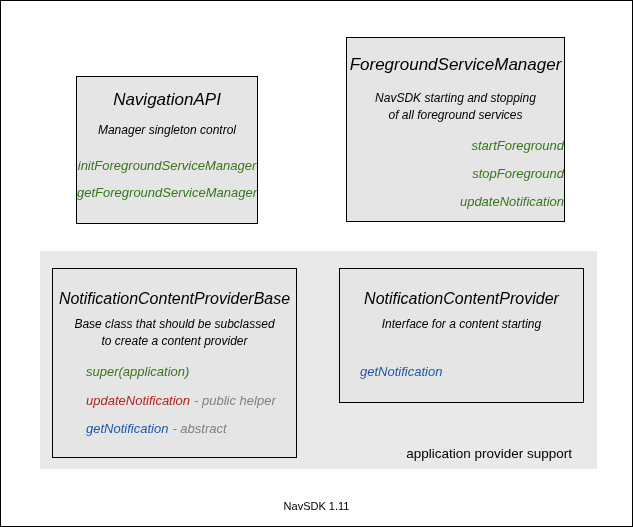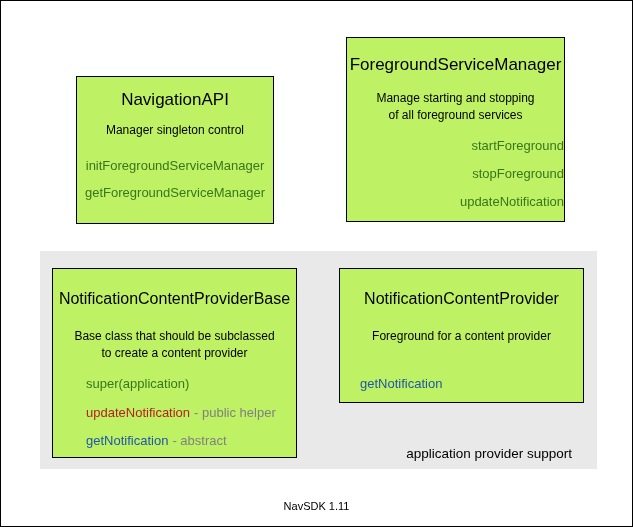--- a/index.html
+++ b/index.html
@@ -7,37 +7,37 @@
     position:relative; width:633px; height:527px;
     background:#fff; border:1px solid #000; box-sizing:border-box;
     font-family:"Liberation Sans", sans-serif; color:#000;
     overflow:hidden;
   }
   .group-region {
     position:absolute; left:39px; top:250px; width:557px; height:218px;
     background:var(--group_bg);
   }
   .class-box {
-    position:absolute; background:#bef264; border:1px solid #000;
-    box-sizing:border-box; text-align:center;
+    position:absolute; background:#e5e5e5; border:1px solid #000;
+    box-sizing:border-box; text-align:center;font-style:italic;
   }
-  #box-nav  { left:75px;  top:75px; width:198px; height:148px; }
+  #box-nav  { left:75px;  top:75px; width:182px; height:148px; }
   #box-fsm  { left:345px; top:36px; width:219px; height:185px; }
   #box-ncpb { left:12px;  top:17px; width:245px; height:190px; }
   #box-ncp  { left:299px; top:17px; width:245px; height:135px; }
 
   .box-title { font-size:17px; line-height:20px; font-weight:400; }
   #box-nav  .box-title { margin-top:13px; }
   #box-fsm  .box-title { margin-top:17px; }
   #box-ncpb .box-title, #box-ncp .box-title { font-size:16px; line-height:19px; margin-top:20px; }
 
   .box-desc { font-size:12px; line-height:17px; color:#000; }
   #box-nav  .box-desc { margin-top:12px; }
   #box-fsm  .box-desc { margin-top:15px; }
-  #box-ncpb .box-desc, #box-ncp .box-desc { margin-top:20px; }
+  #box-ncpb .box-desc, #box-ncp .box-desc { margin-top:8px; }
 
   .methods { font-size:13px; }
   #box-nav .methods { margin-top:13px; line-height:27px; text-align:center; }
   #box-fsm .methods { margin-top:8px; line-height:28px; text-align:right; padding-left:14px; }
   #box-ncpb .methods { margin-top:8px; line-height:28.5px; text-align:left; padding-left:33px; }
   #box-ncp .methods { margin-top:25px; line-height:28px; text-align:left; padding-left:20px; }
 
   .c-green { color:var(--green); }
   .c-red   { color:var(--red); }
   .c-blue  { color:var(--blue); }
@@ -64,21 +64,21 @@
     </div>
     <div class="methods">
       <div><span class="c-green">initForegroundServiceManager</span></div>
       <div><span class="c-green">getForegroundServiceManager</span></div>
     </div>
   </div>
 
   <div class="class-box" id="box-fsm">
     <div class="box-title">ForegroundServiceManager</div>
     <div class="box-desc">
-      <div>Manage starting and stopping</div>
+      <div>NavSDK starting and stopping</div>
       <div>of all foreground services</div>
     </div>
     <div class="methods">
       <div><span class="c-green">startForeground</span></div>
       <div><span class="c-green">stopForeground</span></div>
       <div><span class="c-green">updateNotification</span></div>
     </div>
   </div>
 
   <div class="group-region">
@@ -92,21 +92,21 @@
       <div class="methods">
         <div><span class="c-green">super(application)</span></div>
         <div><span class="c-red">updateNotification</span><span class="note">- public helper</span></div>
         <div><span class="c-blue">getNotification</span><span class="note">- abstract</span></div>
       </div>
     </div>
 
     <div class="class-box" id="box-ncp">
       <div class="box-title">NotificationContentProvider</div>
       <div class="box-desc">
-        <div>Foreground for a content provider</div>
+        <div>Interface for a content starting</div>
       </div>
       <div class="methods">
         <div><span class="c-blue">getNotification</span></div>
       </div>
     </div>
 
     <div class="group-label">application provider support</div>
   </div>
 
   <div class="caption">NavSDK 1.11</div>

